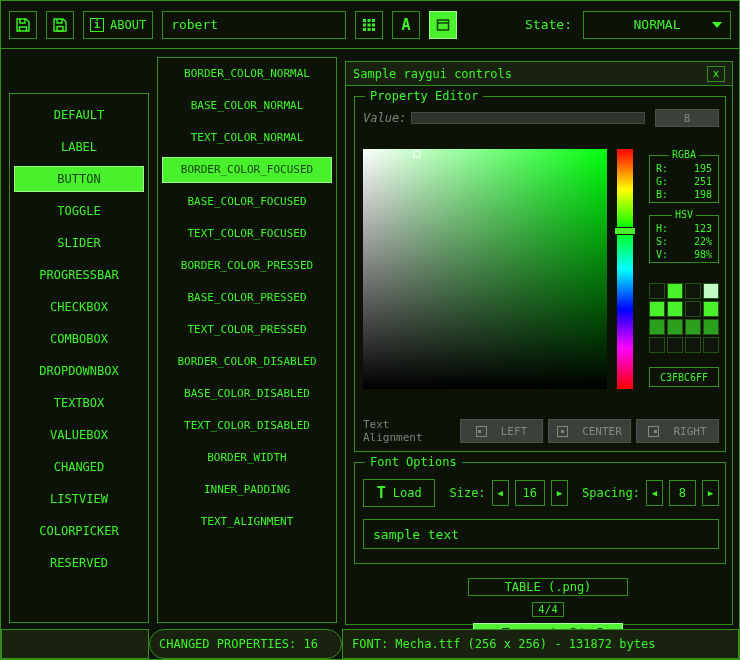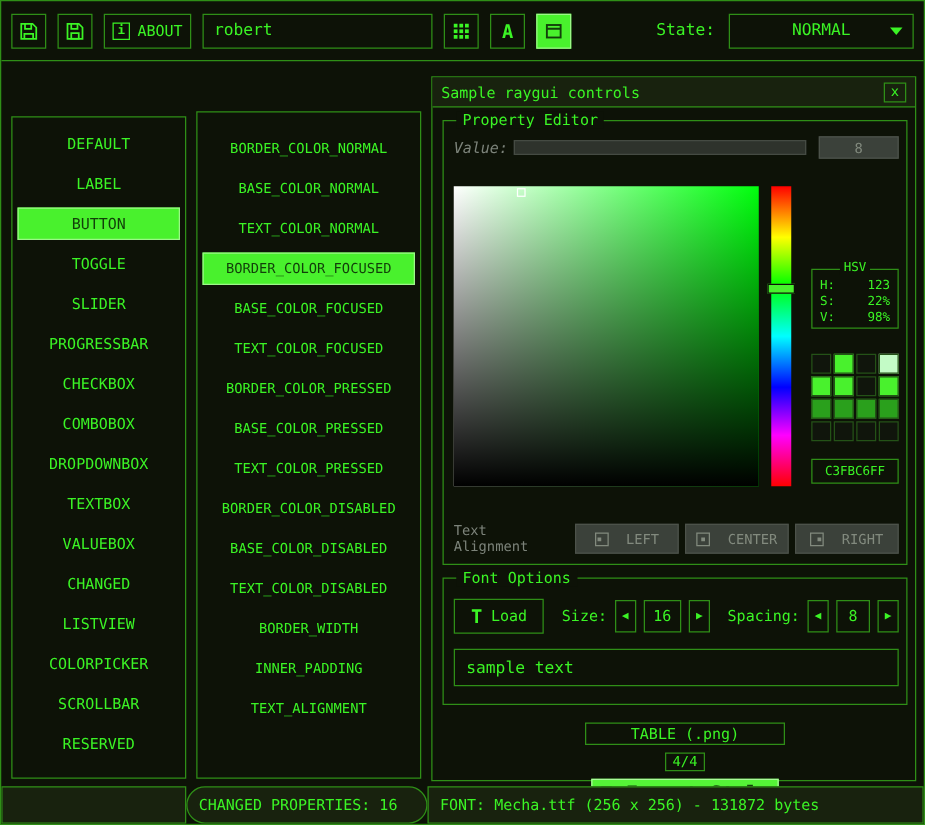--- a/index.html
+++ b/index.html
@@ -30,21 +30,21 @@
   .state-label { margin-left: auto; font-size: 13px; padding-right: 2px; }
   .dropdown { width: 148px; height: 28px; border: 1px solid var(--border);
     display: flex; align-items: center; justify-content: center; position: relative; font-size: 13px; }
   .dd-arrow { position: absolute; right: 8px; width: 0; height: 0;
     border-left: 5px solid transparent; border-right: 5px solid transparent; border-top: 6px solid var(--text); }
   
   .main { position: absolute; top: 48px; bottom: 30px; left: 0; right: 0; }
   .listview { position: absolute; top: 8px; bottom: 6px; border: 1px solid var(--border);
     display: flex; flex-direction: column; gap: 6px; padding: 8px 4px; }
   .listview.controls { left: 8px; width: 140px; margin-top: 36px; }
-  .listview.props { left: 156px; width: 180px; padding-top: 16px; margin-top: 32px; }
+  .listview.props { left: 156px; width: 180px; padding-top: 3px; }
   .list-item { height: 26px; line-height: 24px; text-align: center; font-size: 12px;
     border: 1px solid transparent; flex: 0 0 auto; }
   .props .list-item { font-size: 11px; }
   .list-item.selected { background: var(--sel); color: var(--sel-text); border-color: #9cf788; }
   
   .window { position: absolute; left: 344px; top: 12px; width: 388px; height: 564px;
     border: 1px solid var(--border); }
   .titlebar { position: absolute; left: 0; top: 0; right: 0; height: 24px;
     background: var(--panel2); border-bottom: 1px solid var(--border);
     display: flex; align-items: center; padding: 0 7px; font-size: 12px; }
@@ -181,21 +181,20 @@
         <div class="list-item">SLIDER</div>
         <div class="list-item">PROGRESSBAR</div>
         <div class="list-item">CHECKBOX</div>
         <div class="list-item">COMBOBOX</div>
         <div class="list-item">DROPDOWNBOX</div>
         <div class="list-item">TEXTBOX</div>
         <div class="list-item">VALUEBOX</div>
         <div class="list-item">CHANGED</div>
         <div class="list-item">LISTVIEW</div>
         <div class="list-item">COLORPICKER</div>
-        <div class="list-item">SCROLLBAR</div>
         <div class="list-item">RESERVED</div>
       </div>
     <div class="listview props" id="props-list">
         <div class="list-item">BORDER_COLOR_NORMAL</div>
         <div class="list-item">BASE_COLOR_NORMAL</div>
         <div class="list-item">TEXT_COLOR_NORMAL</div>
         <div class="list-item selected">BORDER_COLOR_FOCUSED</div>
         <div class="list-item">BASE_COLOR_FOCUSED</div>
         <div class="list-item">TEXT_COLOR_FOCUSED</div>
         <div class="list-item">BORDER_COLOR_PRESSED</div>
@@ -228,20 +227,35 @@
           </div>
         </div>
 
         <div class="picker" id="sv-picker" style="background: linear-gradient(to top, rgb(0, 0, 0) 0%, rgba(0, 0, 0, 0) 100%), linear-gradient(to right, rgb(255, 255, 255) 0%, rgb(0, 255, 13) 100%);">
           <div class="picker-cursor" id="sv-cursor" style="left: 22%; top: 2%;"></div>
         </div>
         <div class="hue-bar">
           <div class="hue-cursor" id="hue-cursor" style="top: 34.1667%;"></div>
         </div>
 
+        <div class="mini-group rgba">
+          <span class="gb-title">RGBA</span>
+          <div class="mini-row">
+            <span>R:</span>
+            <span>195</span>
+          </div>
+          <div class="mini-row">
+            <span>G:</span>
+            <span>251</span>
+          </div>
+          <div class="mini-row">
+            <span>B:</span>
+            <span>198</span>
+          </div>
+        </div>
 
         <div class="mini-group hsv">
           <span class="gb-title">HSV</span>
           <div class="mini-row">
             <span>H:</span>
             <span>123</span>
           </div>
           <div class="mini-row">
             <span>S:</span>
             <span>22%</span>

